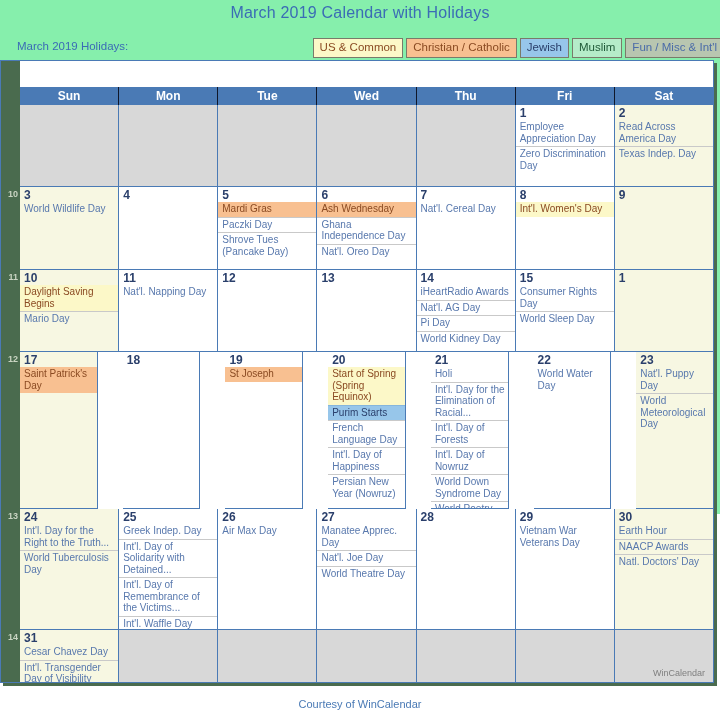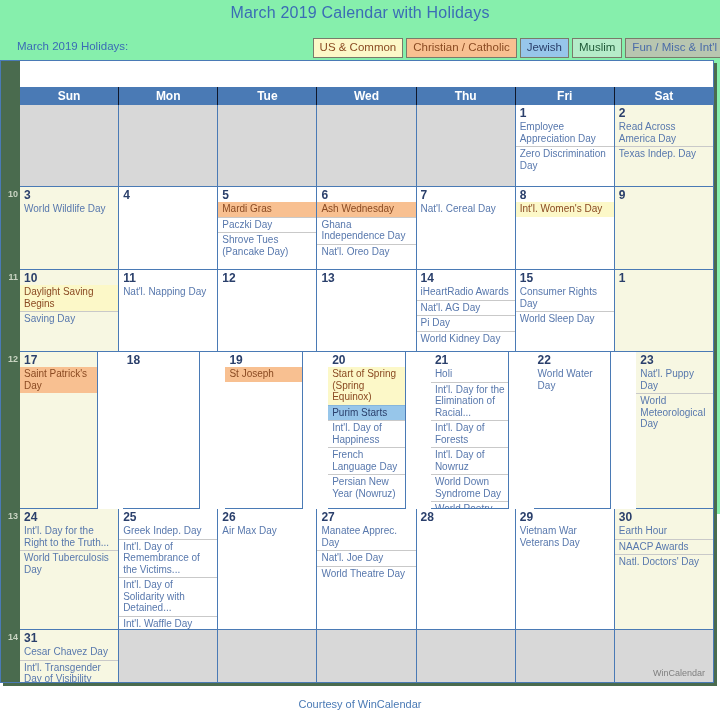--- a/index.html
+++ b/index.html
@@ -311,21 +311,21 @@
           <div class="cell weekend">
             <div class="daynum">9</div>
             <div class="events"></div>
           </div>
         </div>
         <div class="week w2">
           <div class="cell weekend">
             <div class="daynum">10</div>
             <div class="events">
               <div class="evt first hl-us">Daylight Saving Begins</div>
-              <div class="evt">Saving Day</div>
+              <div class="evt">Mario Day</div>
             </div>
           </div>
           <div class="cell">
             <div class="daynum">11</div>
             <div class="events">
               <div class="evt first">Nat'l. Napping Day</div>
             </div>
           </div>
           <div class="cell">
             <div class="daynum">12</div>
@@ -371,22 +371,22 @@
             <div class="daynum">19</div>
             <div class="events">
               <div class="evt first hl-catholic">St Joseph</div>
             </div>
           </div>
           <div class="cell">
             <div class="daynum">20</div>
             <div class="events">
               <div class="evt first hl-us">Start of Spring (Spring Equinox)</div>
               <div class="evt hl-jewish">Purim Starts</div>
+              <div class="evt">French Language Day</div>
               <div class="evt">Int'l. Day of Happiness</div>
-              <div class="evt">French Language Day</div>
               <div class="evt">Persian New Year (Nowruz)</div>
             </div>
           </div>
           <div class="cell">
             <div class="daynum">21</div>
             <div class="events">
               <div class="evt first">Holi</div>
               <div class="evt">Int'l. Day for the Elimination of Racial...</div>
               <div class="evt">Int'l. Day of Forests</div>
               <div class="evt">Int'l. Day of Nowruz</div>
@@ -413,22 +413,22 @@
             <div class="daynum">24</div>
             <div class="events">
               <div class="evt first">Int'l. Day for the Right to the Truth...</div>
               <div class="evt">World Tuberculosis Day</div>
             </div>
           </div>
           <div class="cell">
             <div class="daynum">25</div>
             <div class="events">
               <div class="evt first">Greek Indep. Day</div>
+              <div class="evt">Int'l. Day of Solidarity with Detained...</div>
               <div class="evt">Int'l. Day of Remembrance of the Victims...</div>
-              <div class="evt">Int'l. Day of Solidarity with Detained...</div>
               <div class="evt">Int'l. Waffle Day</div>
             </div>
           </div>
           <div class="cell">
             <div class="daynum">26</div>
             <div class="events">
               <div class="evt first">Air Max Day</div>
             </div>
           </div>
           <div class="cell">

